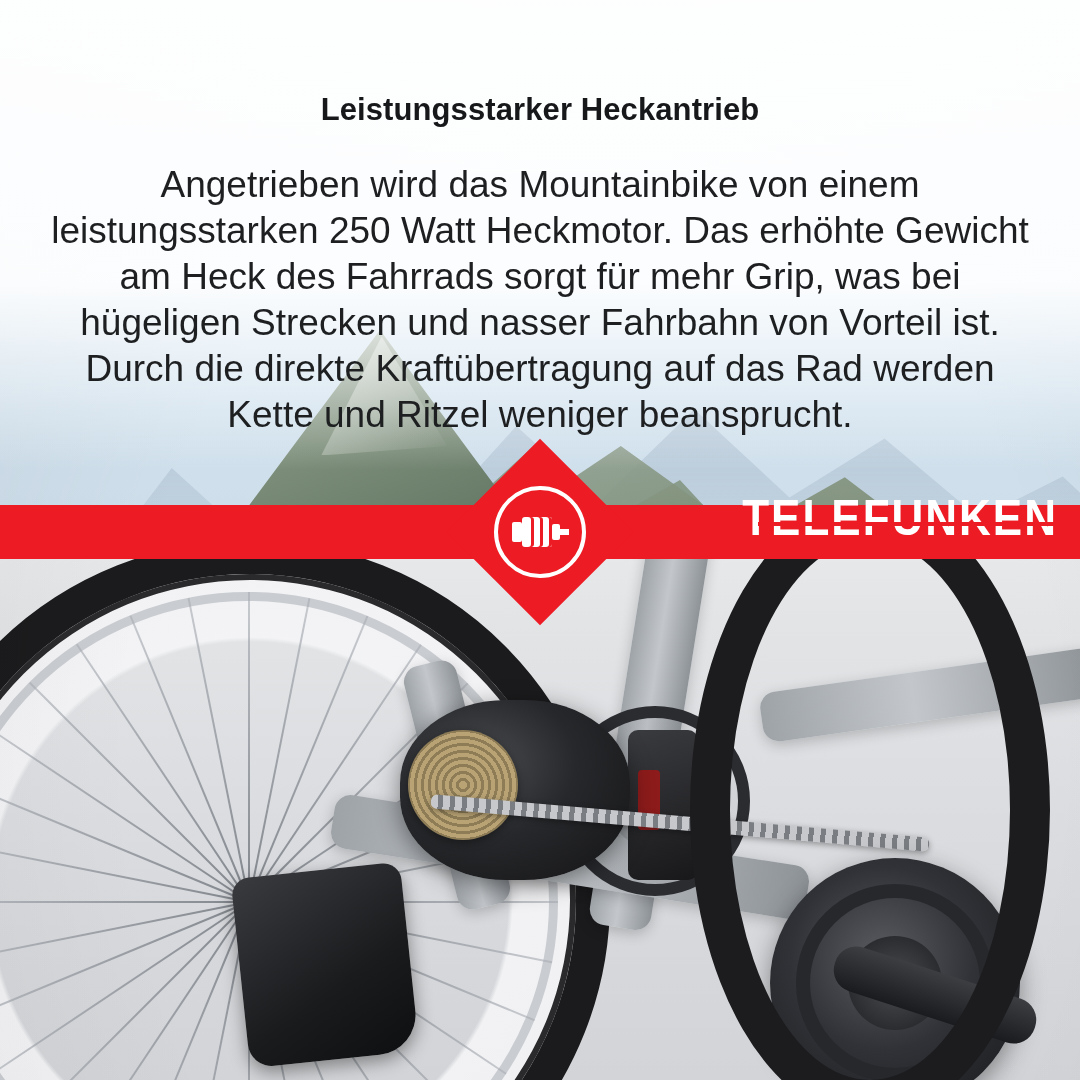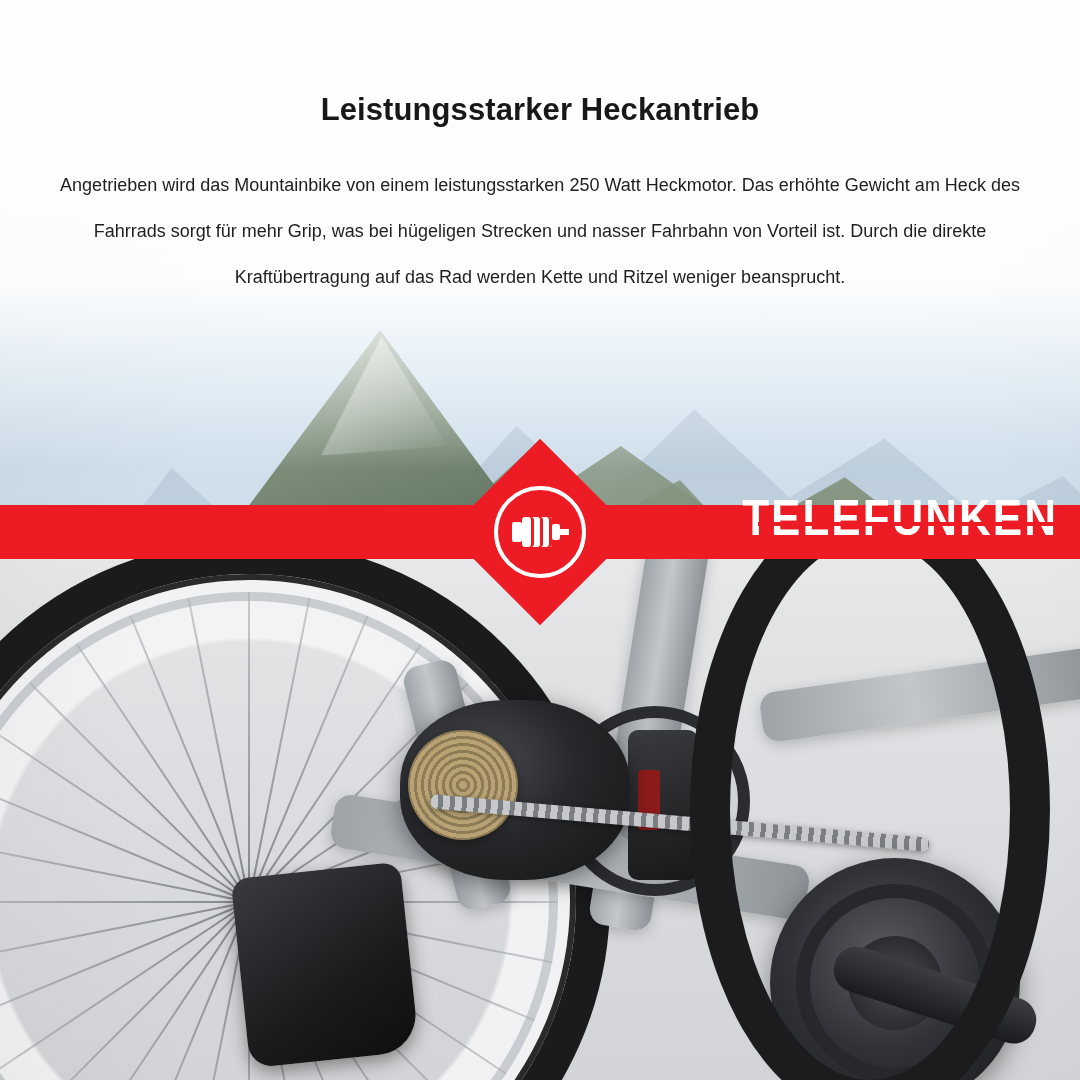--- a/index.html
+++ b/index.html
@@ -294,21 +294,21 @@
     text-align: center;
   }
   .headline {
     font-size: 31px;
     font-weight: bold;
     color: #16181a;
     letter-spacing: .1px;
     margin-bottom: 34px;
   }
   .body-copy {
-    font-size: 18px;
+    font-size: 37px;
     line-height: 46px;
     color: #1d1f21;
     max-width: 1000px;
     margin: 0 auto;
     font-weight: 400;
   }
 
   
   .banner {
     position: absolute;

